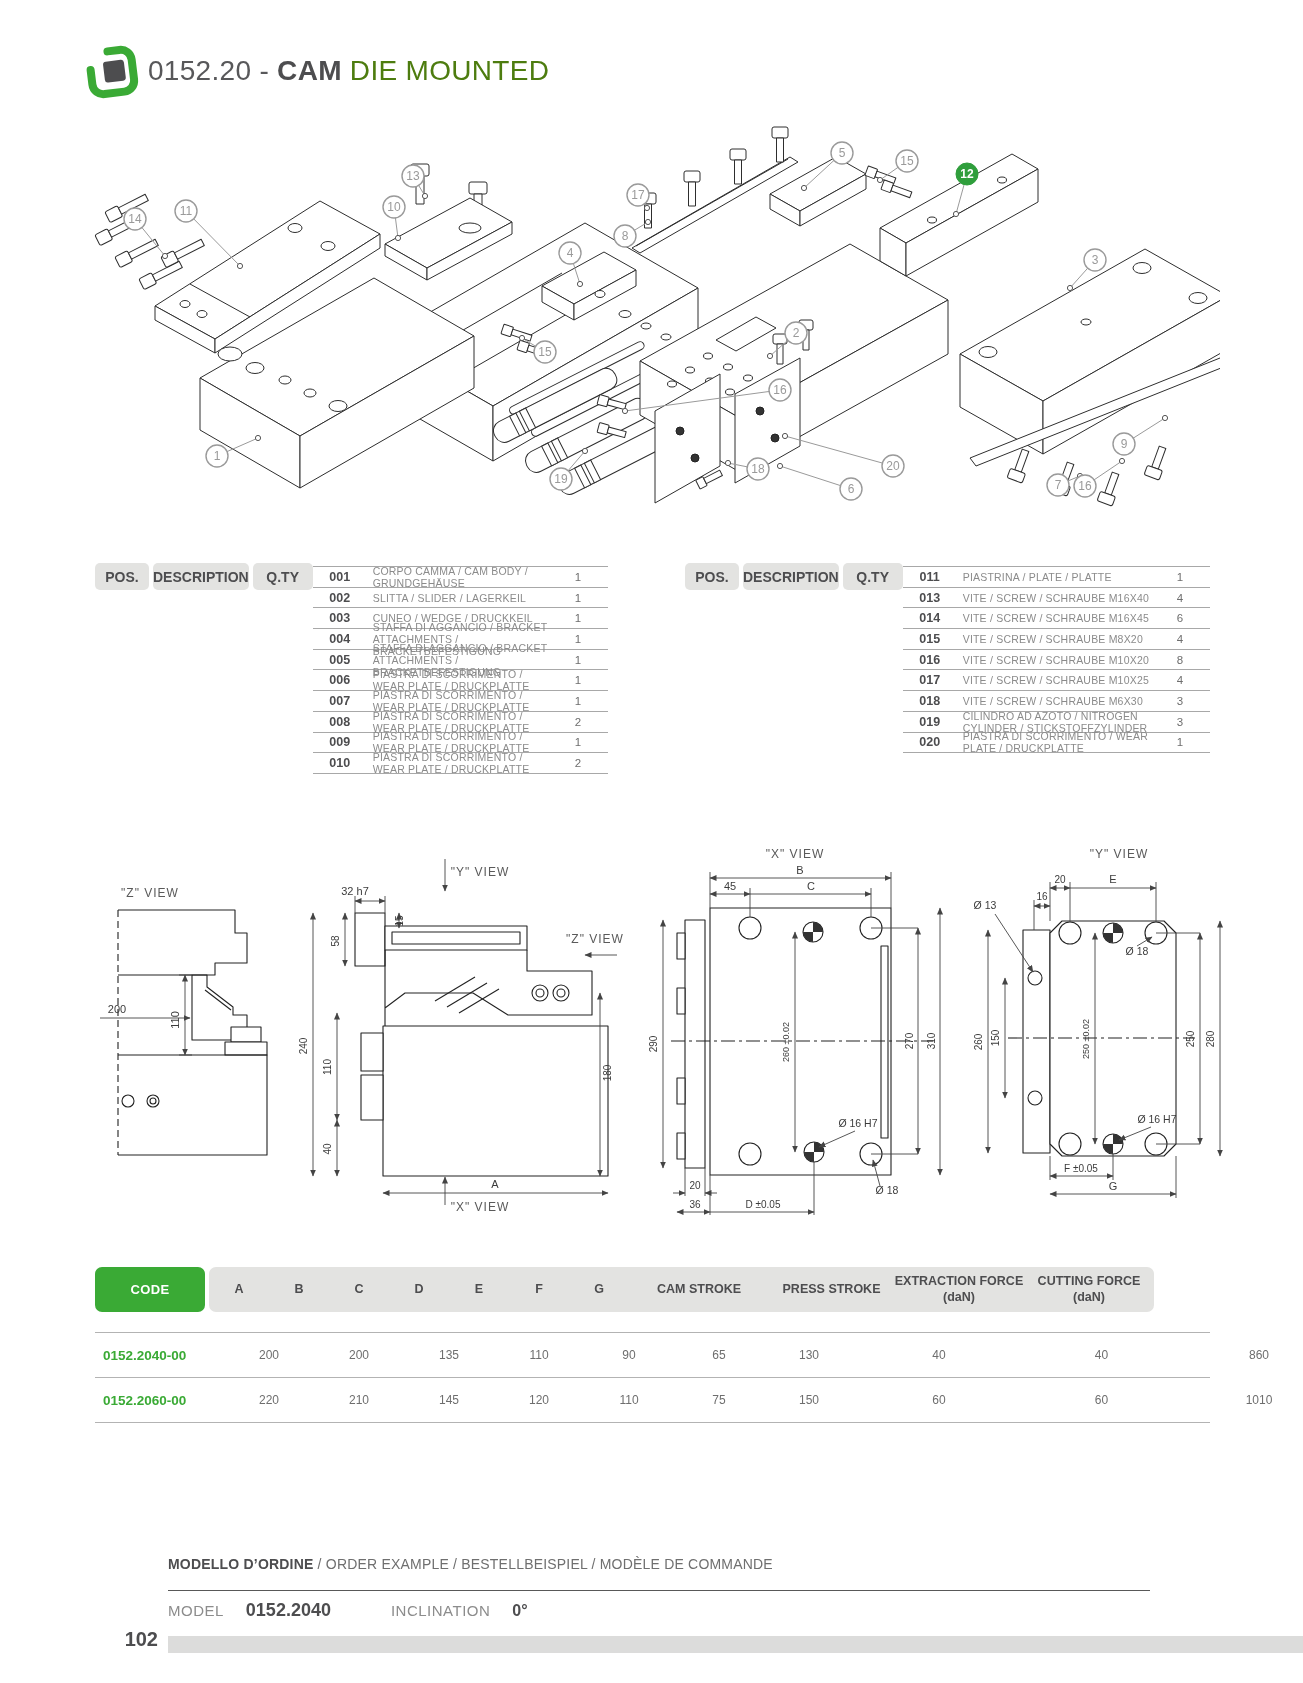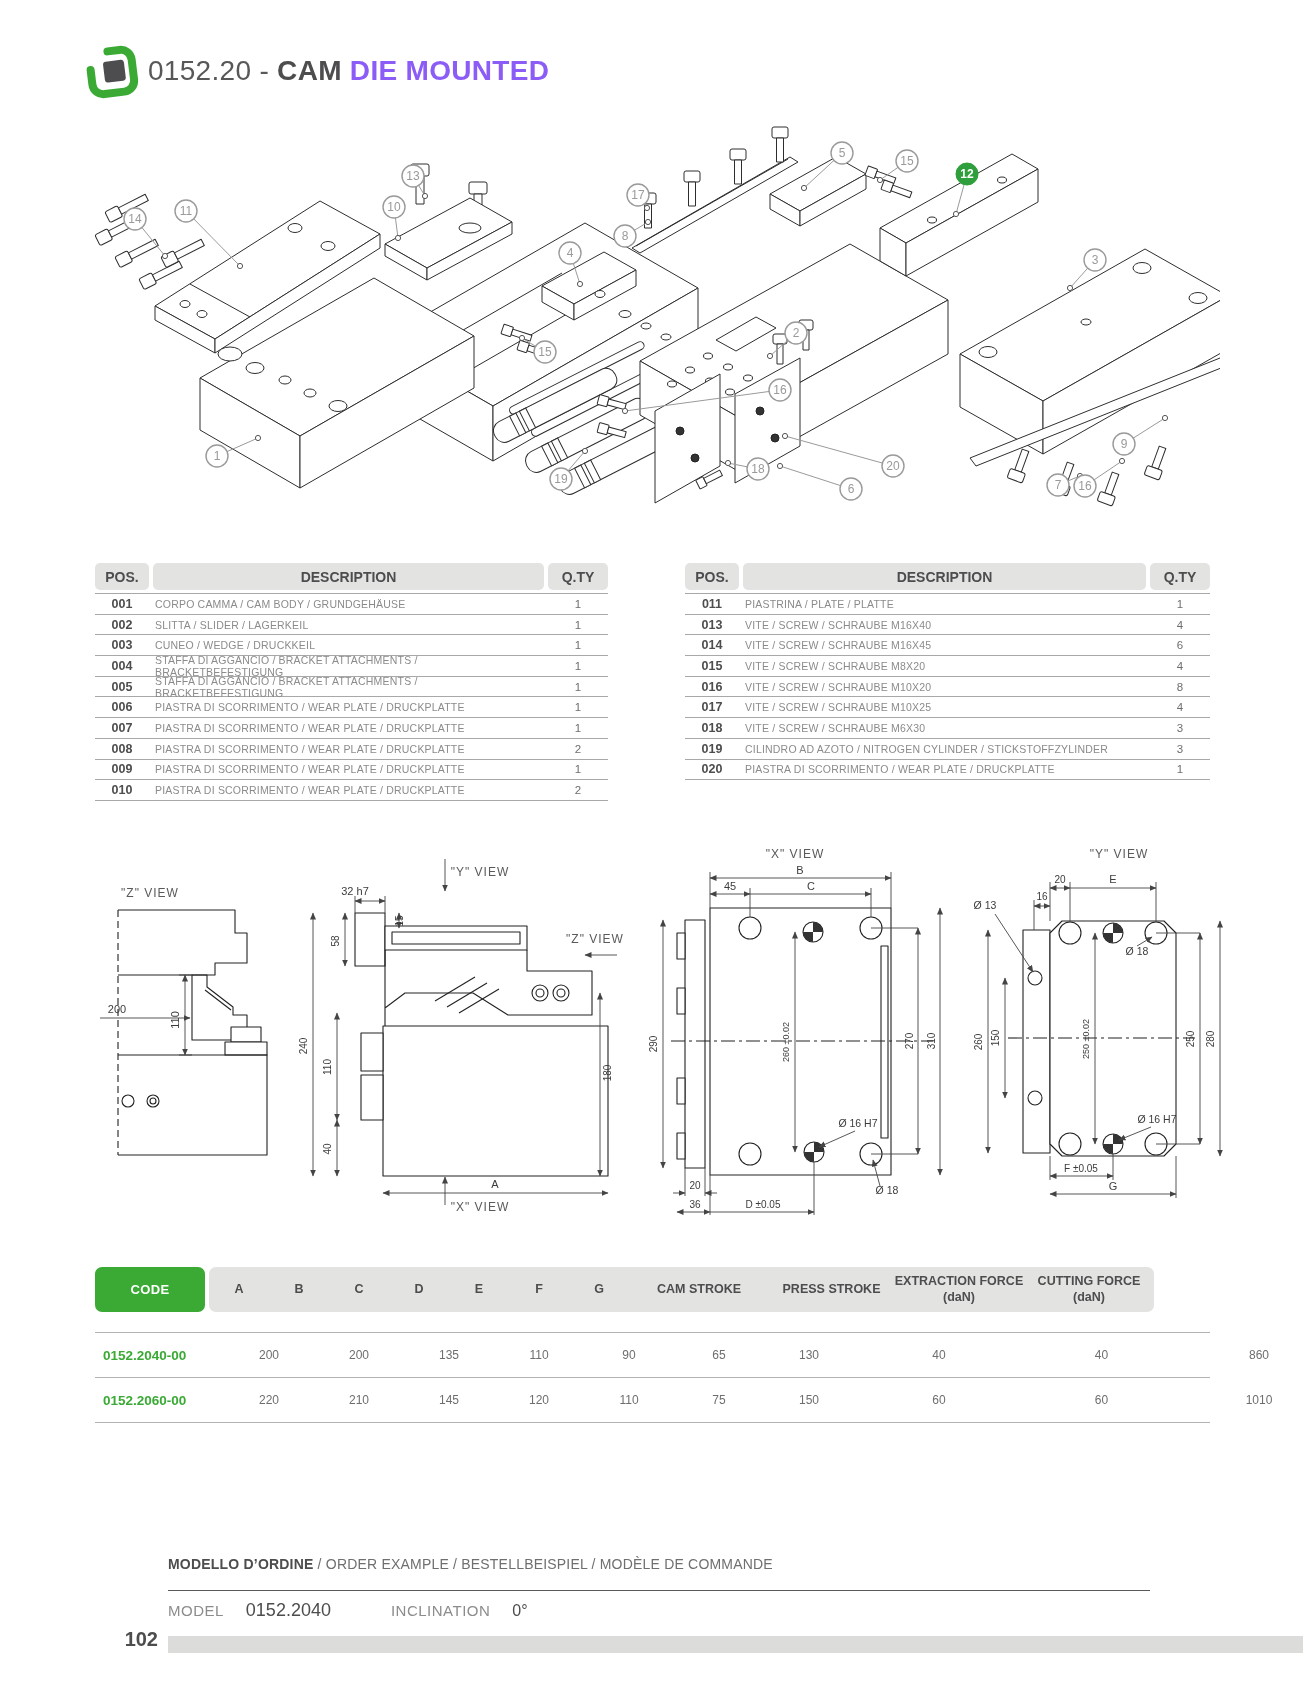--- a/index.html
+++ b/index.html
@@ -4,24 +4,24 @@
 <style>
   html,body{margin:0;padding:0;background:#fff;}
   #page{position:relative;width:1303px;height:1683px;background:#fff;
         font-family:"Liberation Sans",sans-serif;color:#4d4d4f;overflow:hidden;}
   .abs{position:absolute;}
 
   
   #title{left:148px;top:55px;font-size:28px;letter-spacing:.3px;}
   #title .pre{color:#58585a;font-weight:400;}
   #title .b1{color:#4d4d4f;font-weight:700;}
-  #title .b2{color:#8b5cf6;font-weight:700;}
+  #title .b2{color:#4d7c0f;font-weight:400;}
 
   
-  .ptable{display:flex;flex-direction:column;}
+  .ptable{display:flex;flex-direction:row;}
   .phead{display:flex;gap:4px;height:27px;font-weight:700;font-size:14px;color:#4d4d4f;}
   .phead>div{background:#e3e3e1;border-radius:5px;display:flex;align-items:center;justify-content:center;}
   .c-pos{width:54px;flex:none;}
   .c-desc{flex:1;}
   .c-qty{width:60px;flex:none;}
   .prows{margin-top:3px;border-top:1px solid #a8a8a8;}
   .prow{display:flex;height:19.7px;border-bottom:1px solid #a8a8a8;align-items:center;}
   .prow .c-pos{font-weight:700;font-size:12.5px;color:#4d4d4f;text-align:center;}
   .prow .c-desc{font-size:10.5px;color:#8b8b8b;padding-left:6px;letter-spacing:.2px;}
   .prow .c-qty{font-size:11.5px;color:#6e6e6e;text-align:center;}
@@ -59,21 +59,21 @@
   .srow{display:flex;height:44px;align-items:center;border-bottom:1px solid #b3b3b3;gap:30px;}
   .s-code{width:114px;flex:none;color:#3aaa35;font-weight:700;font-size:13.5px;padding-left:8px;box-sizing:border-box;}
   .sval{font-size:12px;color:#6e6e6e;text-align:center;}
 
   
   #order-title{left:168px;top:1556px;font-size:14px;color:#6f6f6f;letter-spacing:.2px;}
   #order-title b{color:#4d4d4f;}
   #order-rule{left:168px;top:1590px;width:982px;height:0;border-top:1.5px solid #585858;}
   #model-line{left:168px;top:1600px;display:flex;align-items:baseline;}
   .mlabel{font-size:15px;color:#8c8c8c;letter-spacing:.5px;}
-  .mval{font-size:18px;font-weight:400;color:#4d4d4f;}
+  .mval{font-size:18px;font-weight:700;color:#4d4d4f;}
   #page-bar{left:168px;top:1636px;width:1135px;height:17px;background:#dcdcdb;}
   #page-num{left:96px;top:1628px;width:62px;text-align:right;font-size:20px;font-weight:700;color:#4d4d4f;}
 </style>
 </head>
 <body>
 
 <div id="page">
 
   <svg class="abs" style="left:84px;top:44px" width="56" height="56" viewBox="0 0 56 56">
     <g transform="rotate(-7 28 28)">

